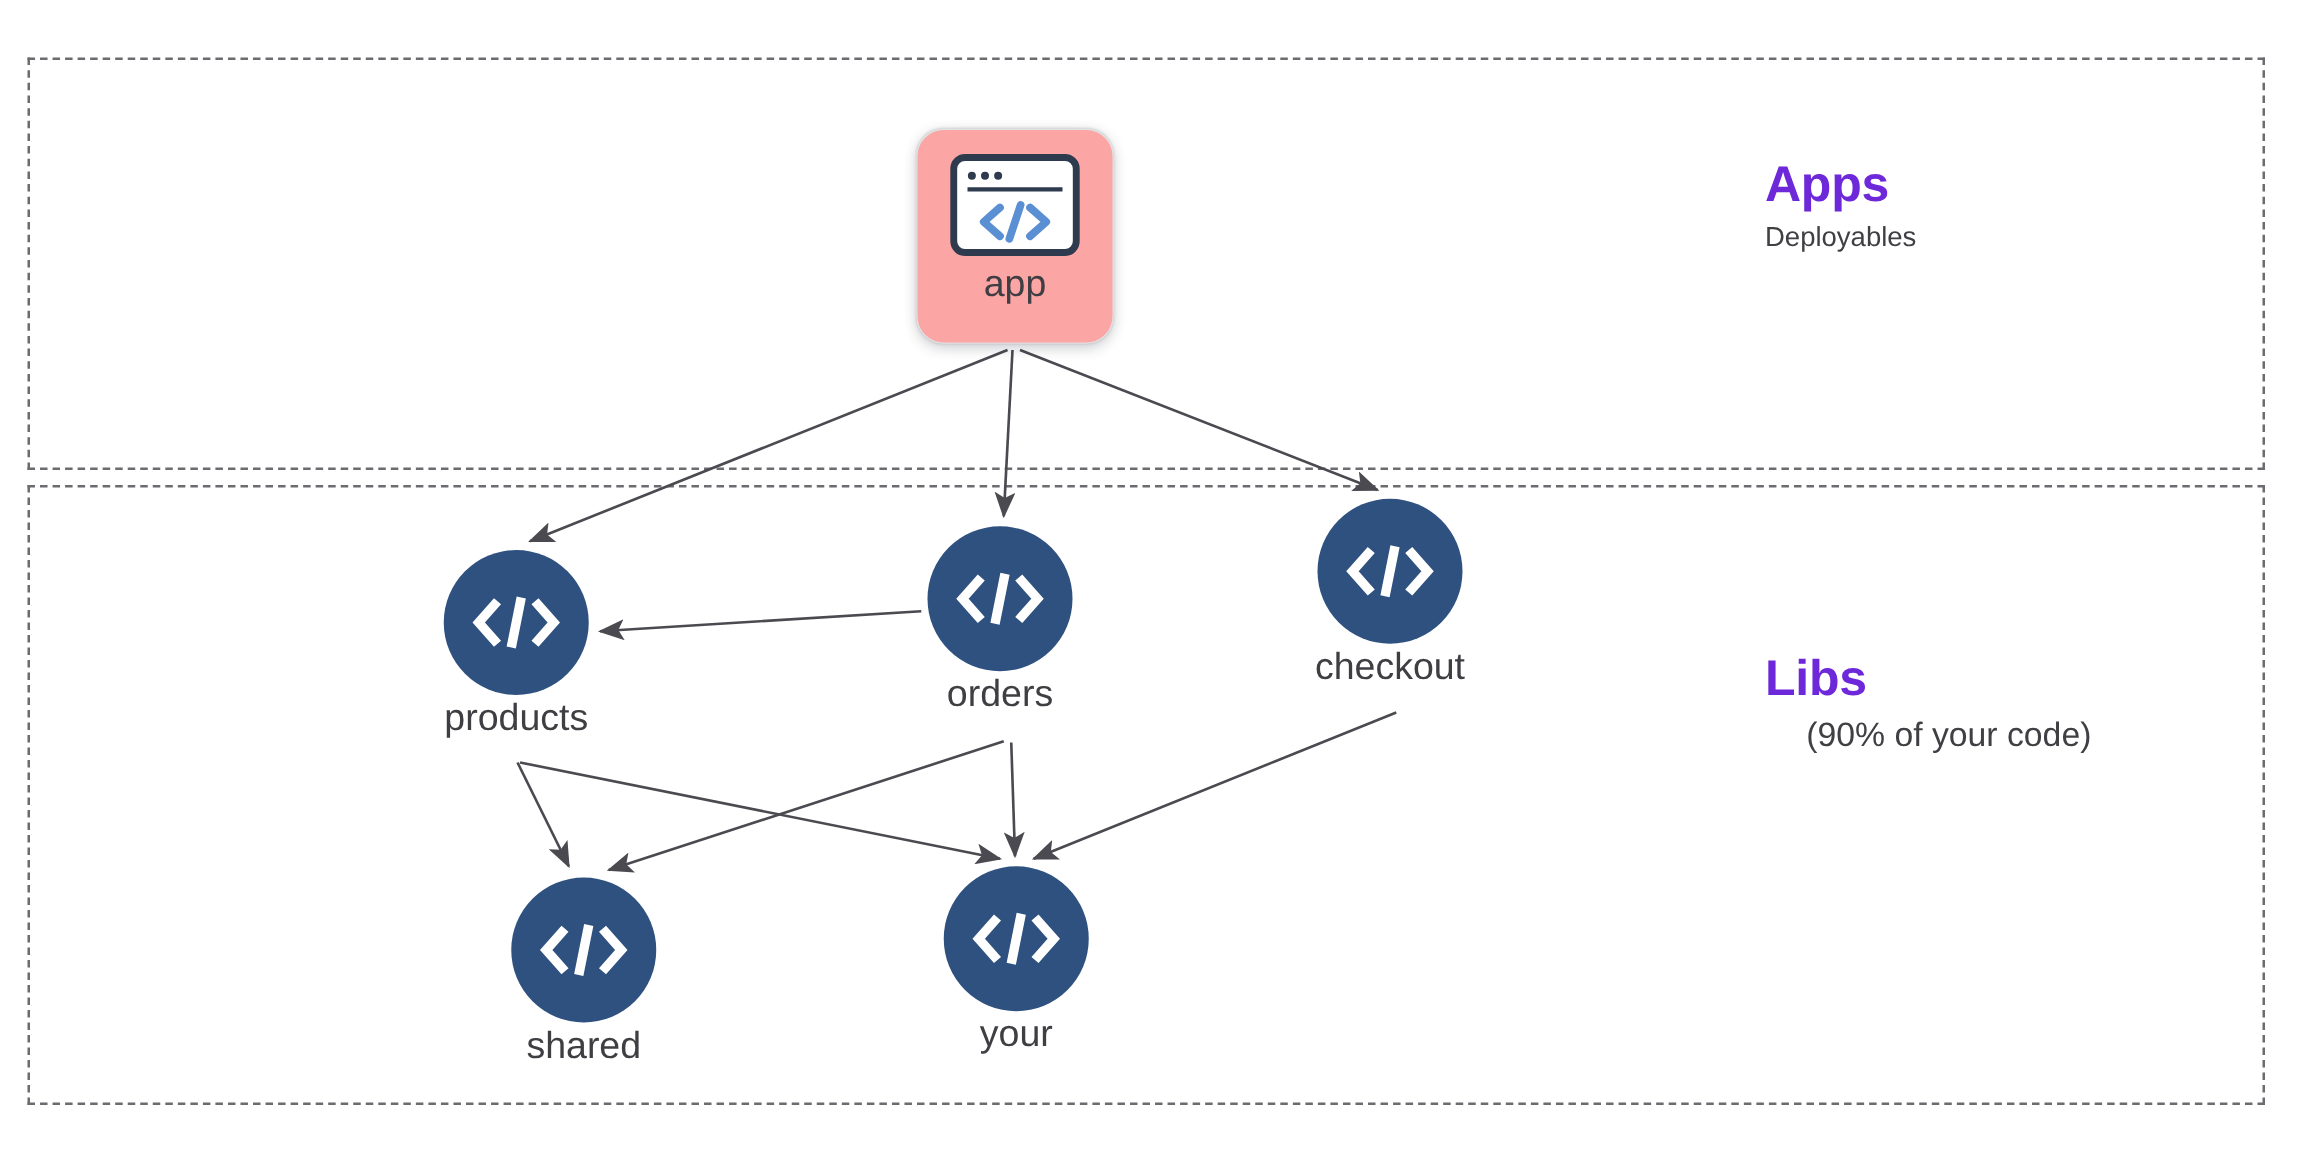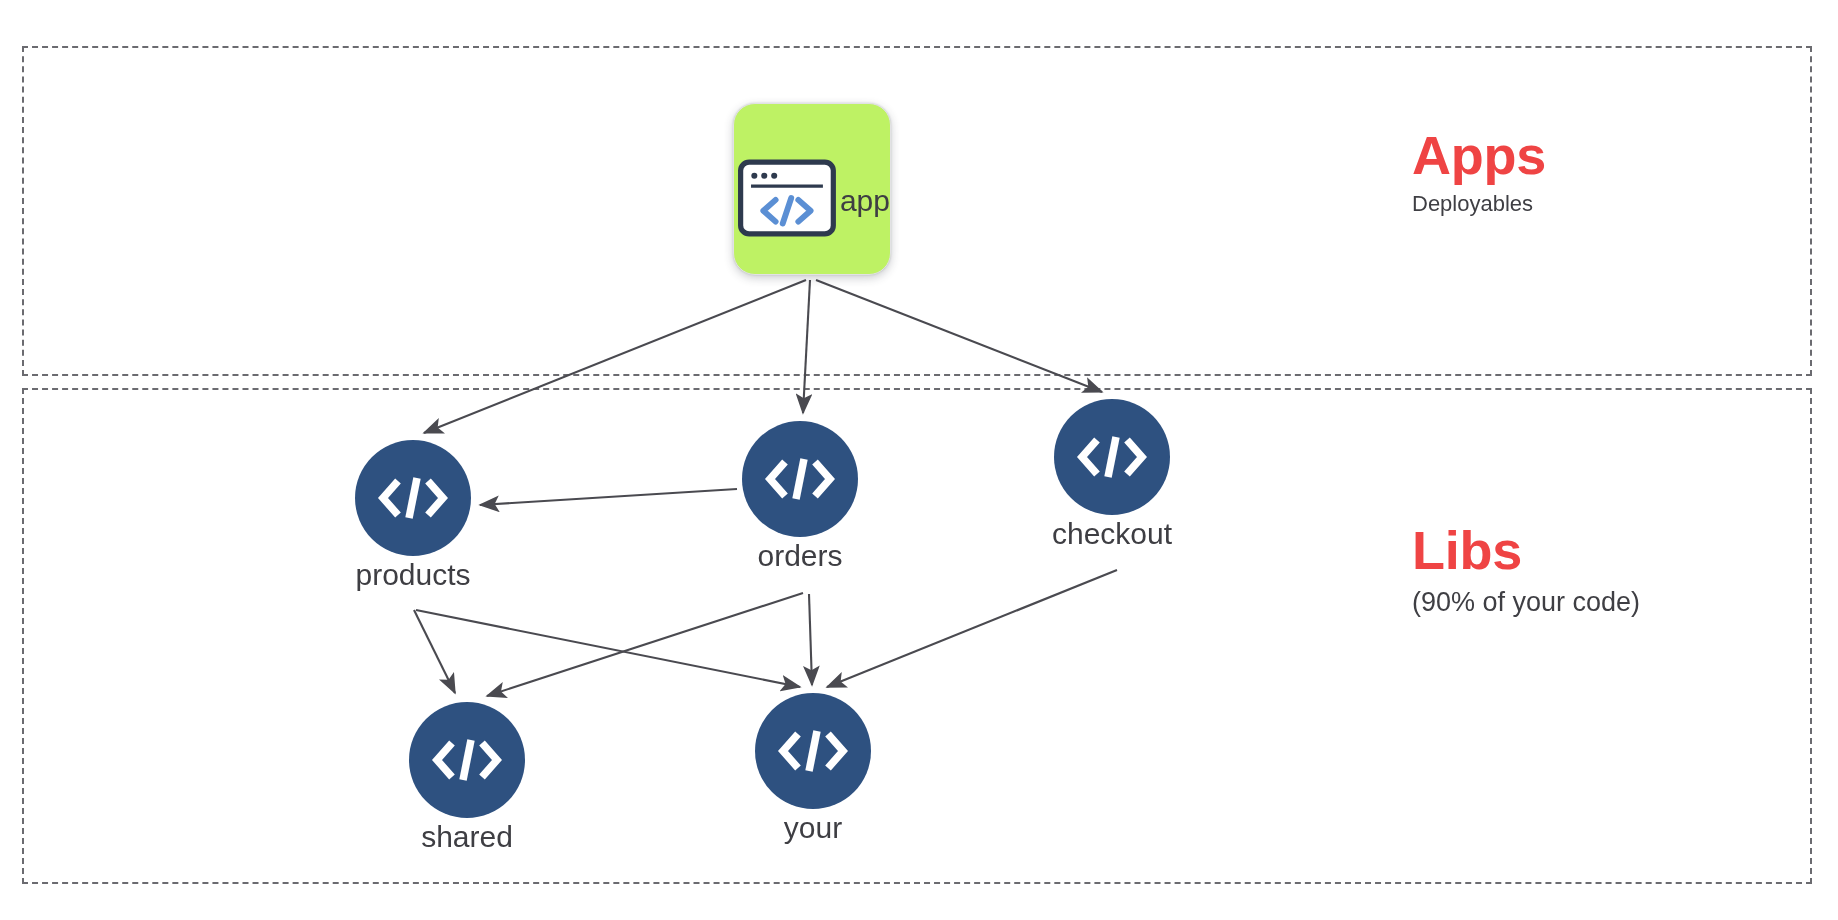--- a/index.html
+++ b/index.html
@@ -36,58 +36,58 @@
     width: 1790px; height: 496px;
   }
 
   
   .zone-legend {
     position: absolute;
     color: #3d3d42;
     user-select: none;
   }
   .zone-legend .legend-title {
-    font-size: 54px;
+    font-size: 40px;
     font-weight: 700;
     letter-spacing: -0.2px;
     line-height: 1.0;
-    color: #ef4444;
+    color: #6d28d9;
     white-space: nowrap;
   }
   .zone-legend .legend-sub {
     font-size: 22px;
     font-weight: 400;
     line-height: 1.25;
     color: #3f3f44;
     white-space: nowrap;
     margin-top: 8px;
   }
   #legend-apps { left: 1412px; top: 128px; }
   #legend-libs { left: 1412px; top: 523px; }
-  #legend-libs .legend-sub { font-size: 27px; margin-top: 9px; }
+  #legend-libs .legend-sub { font-size: 27px; margin-top: 9px; margin-left: 33px; }
 
   
   #edges {
     position: absolute;
     left: 0; top: 0;
     width: 1838px; height: 920px;
     pointer-events: none;
   }
 
   
   #node-app {
     position: absolute;
     left: 733px; top: 103px;
     width: 158px; height: 172px;
-    background: #bef264;
+    background: #fca5a5;
     border: 1.5px solid #e2e2e4;
     border-radius: 22px;
     box-shadow: 0 3px 10px rgba(40,45,60,0.24), 0 0 2px rgba(40,45,60,0.18);
     display: flex;
-    flex-direction: row;
+    flex-direction: column;
     align-items: center;
     justify-content: flex-start;
     padding-top: 17px;
   }
   #node-app .app-glyph {
     width: 112px; height: 86px;
   }
   #node-app .app-label {
     margin-top: 6px;
     font-size: 30px;

